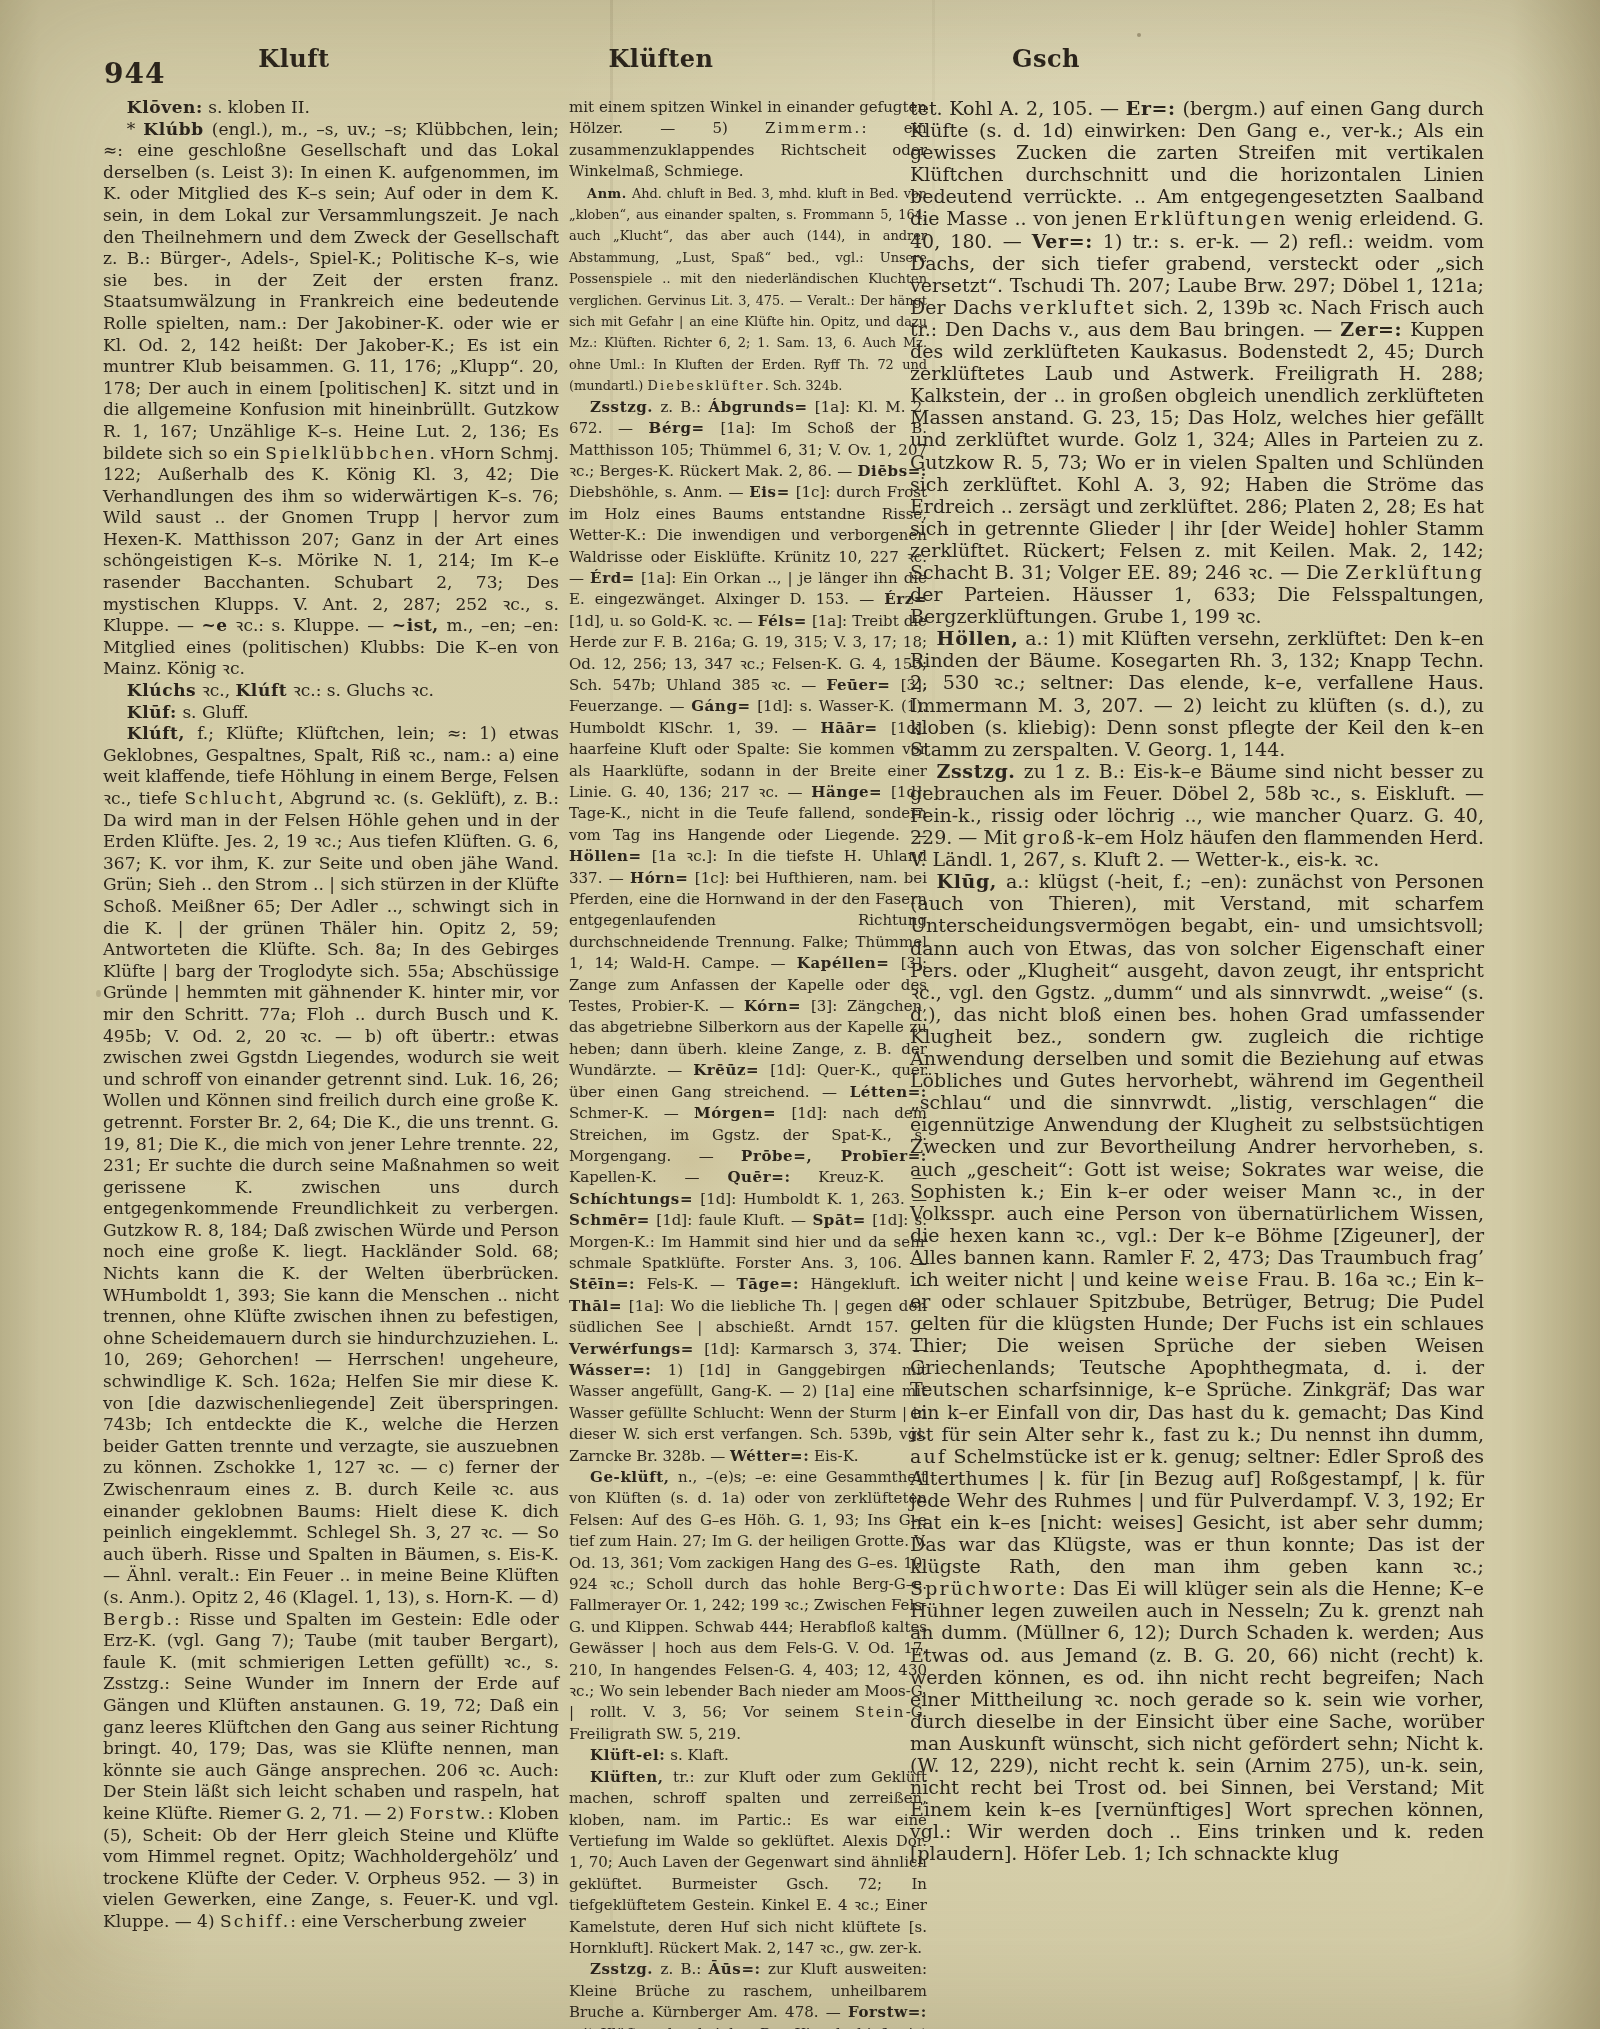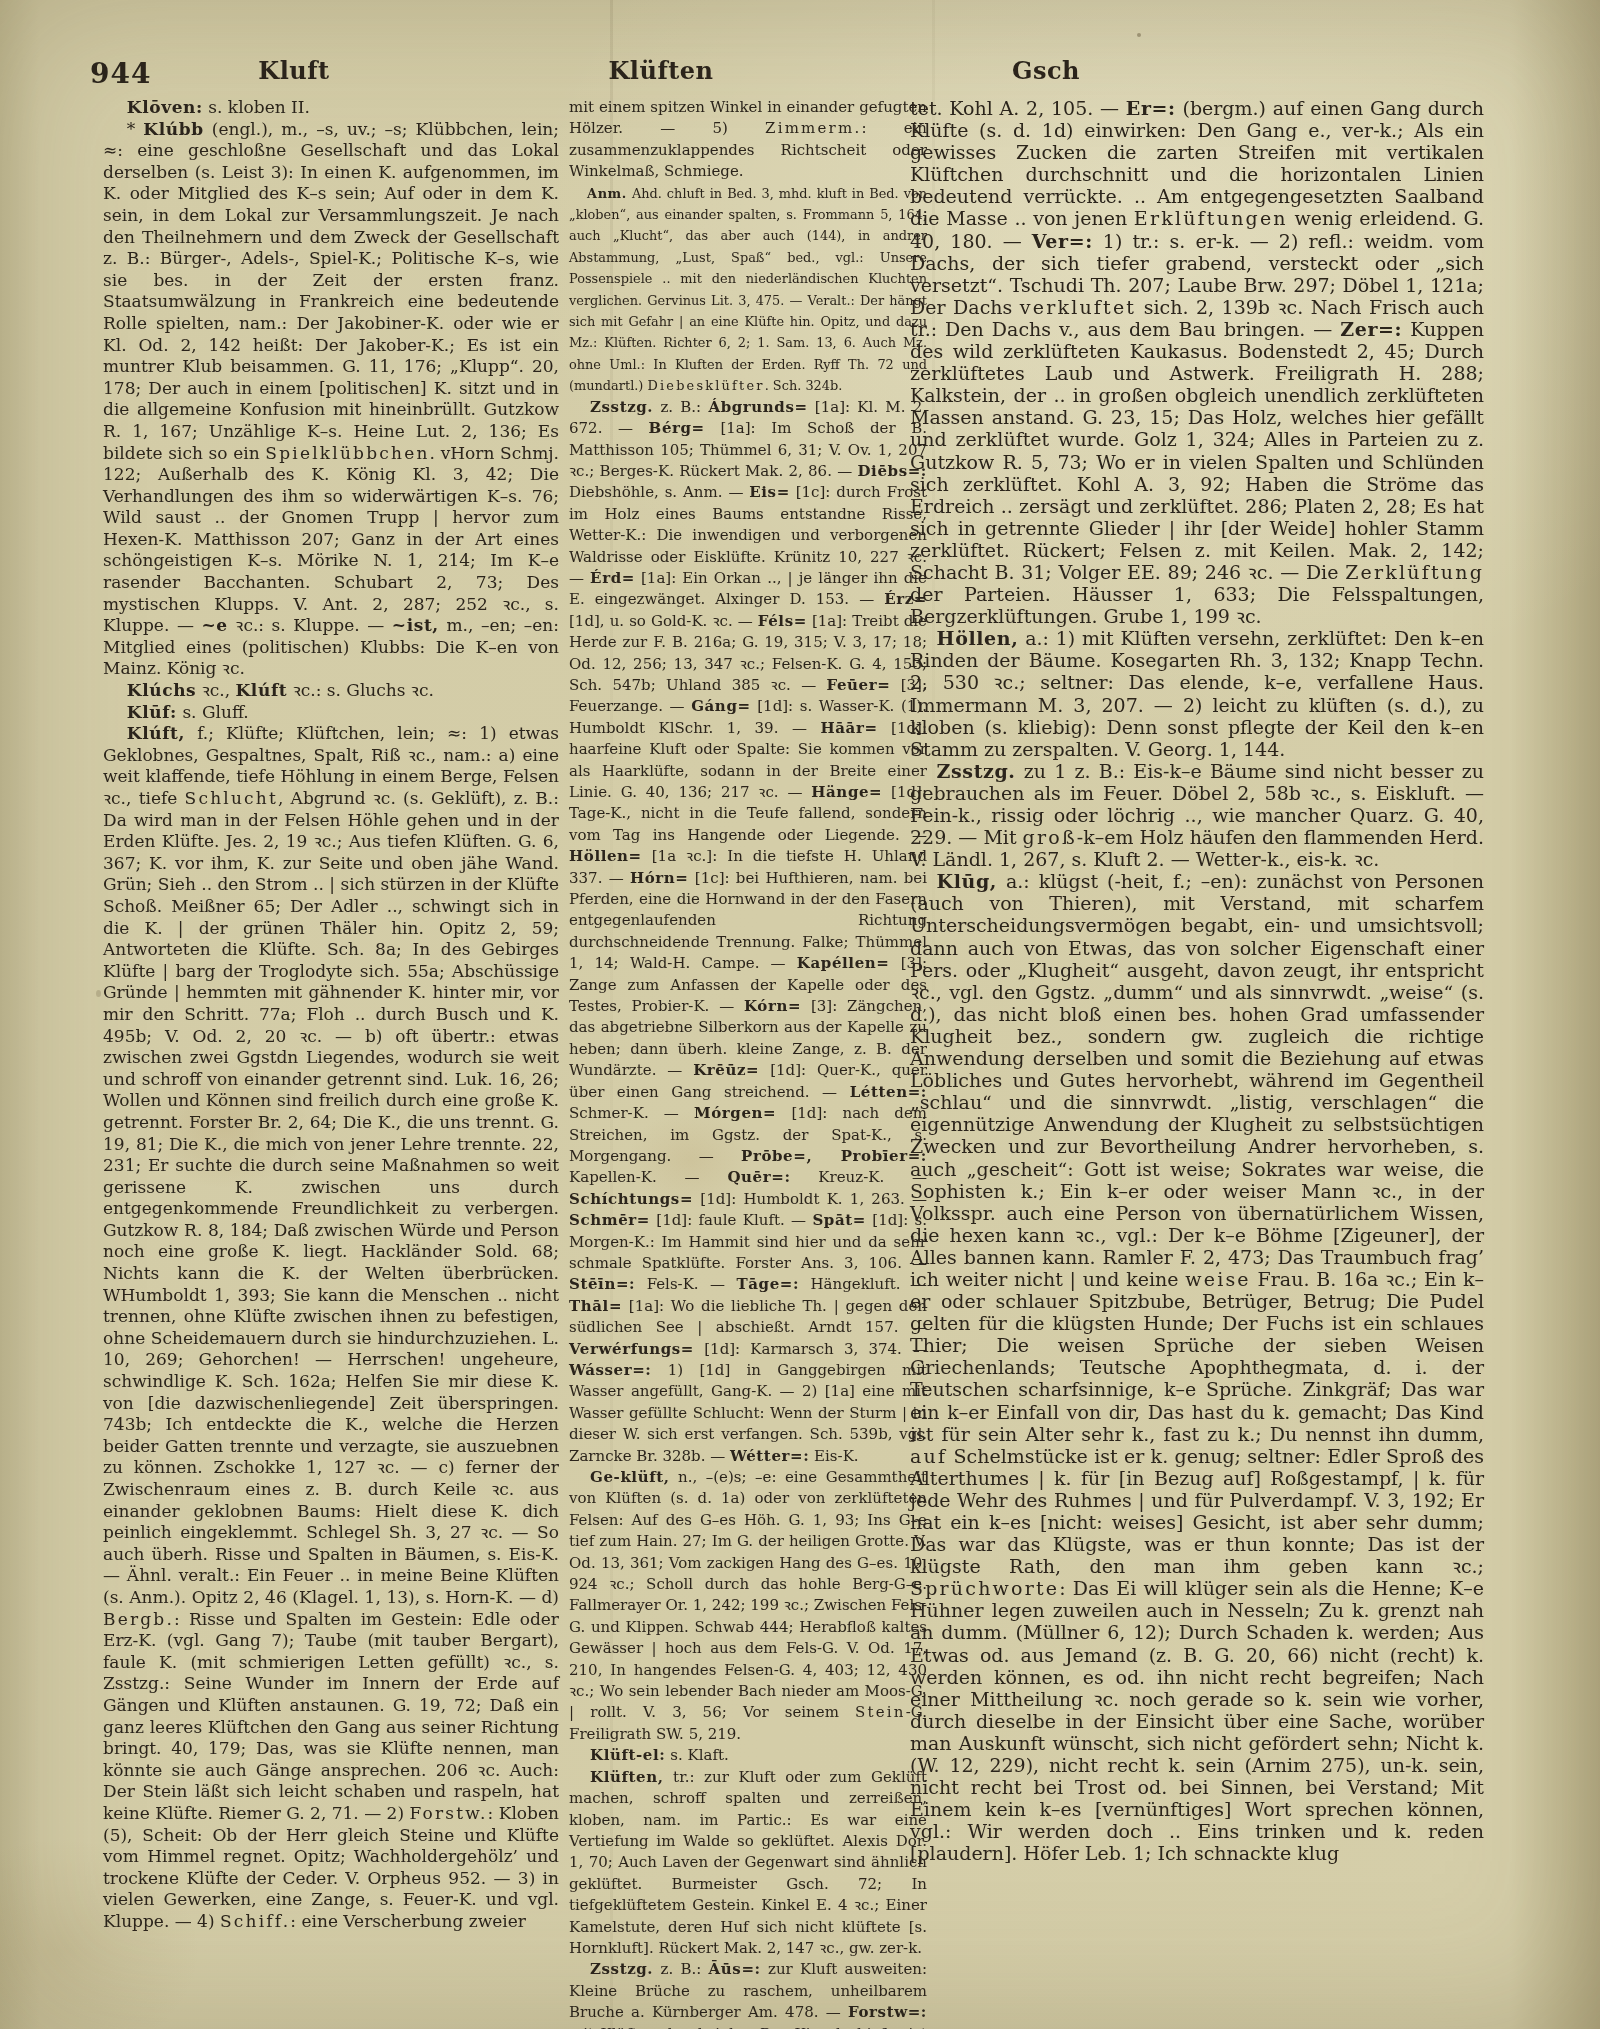--- a/index.html
+++ b/index.html
@@ -13,25 +13,25 @@
     background:
       radial-gradient(900px 700px at 72% 12%, rgba(255,252,235,0.30), rgba(255,252,235,0) 70%),
       radial-gradient(120px 90px at 225px 1125px, rgba(150,112,50,0.16), rgba(150,112,50,0) 70%),
       radial-gradient(90px 70px at 690px 1160px, rgba(150,112,50,0.10), rgba(150,112,50,0) 70%),
       radial-gradient(200px 160px at 60px 1950px, rgba(120,95,45,0.12), rgba(120,95,45,0) 70%),
       linear-gradient(90deg, #c6bf99 0px, #d3cca7 40px, #d5cea9 1510px, #c2ba93 1570px, #b7ae88 1600px),
       #d3cca7;
     box-shadow: inset 0 0 140px rgba(92,78,40,0.28);
   }
   .pagenum{
-    position:absolute;left:90px;top:57px;
+    position:absolute;left:104px;top:57px;
     font-size:28px;font-weight:bold;letter-spacing:1px;
   }
   .rh{
-    position:absolute;top:56px;
+    position:absolute;top:44px;
     font-size:24px;font-weight:bold;
     transform:translateX(-50%);
     letter-spacing:0.5px;
   }
   .rh1{left:294px;}
   .rh2{left:661px;}
   .rh3{left:1046px;}
   .col{
     position:absolute;top:97px;
     text-align:justify;

